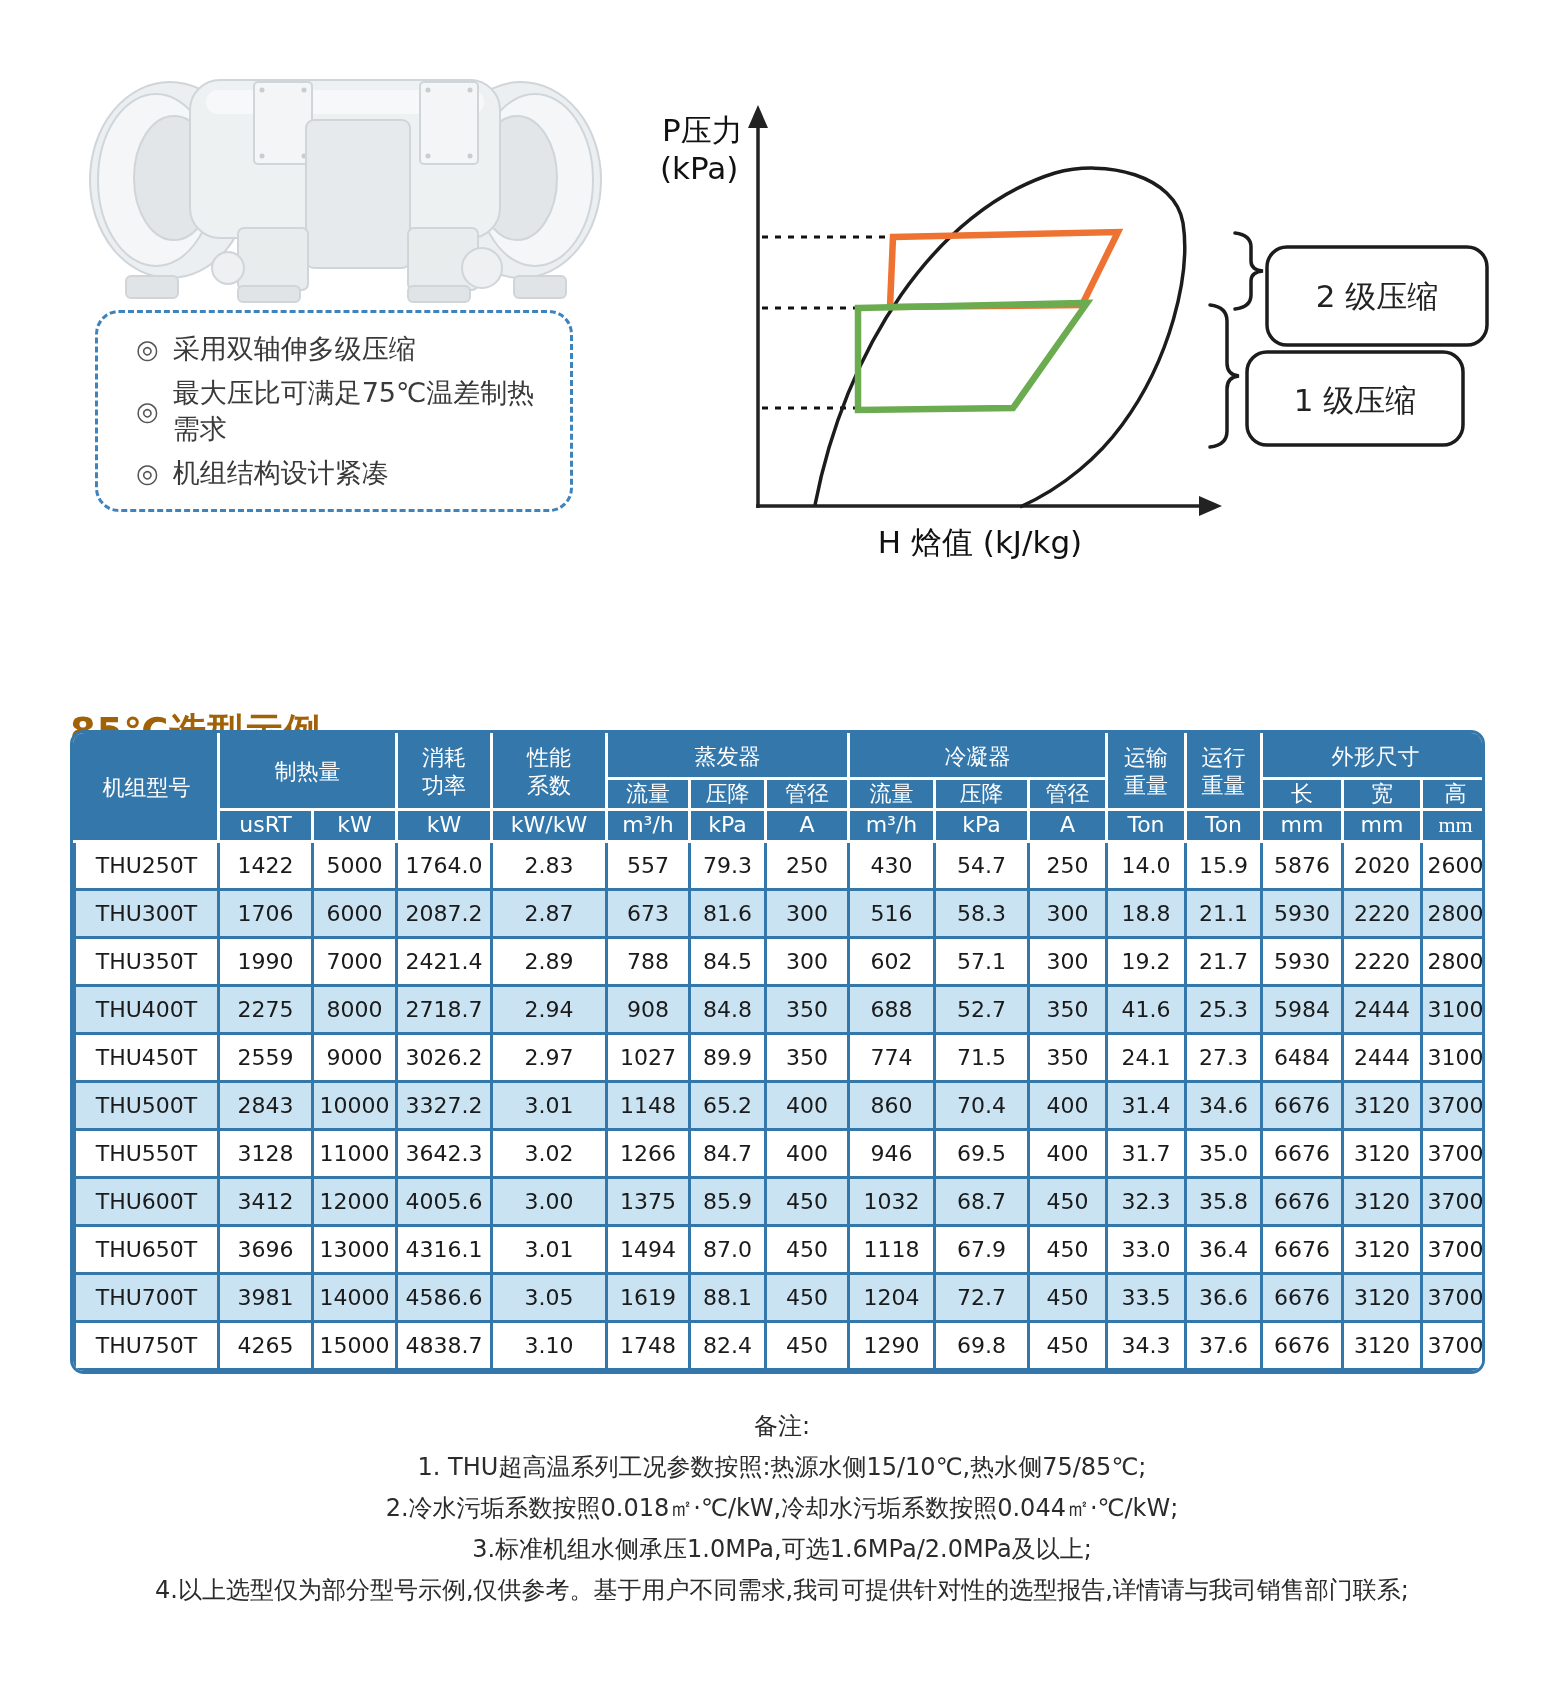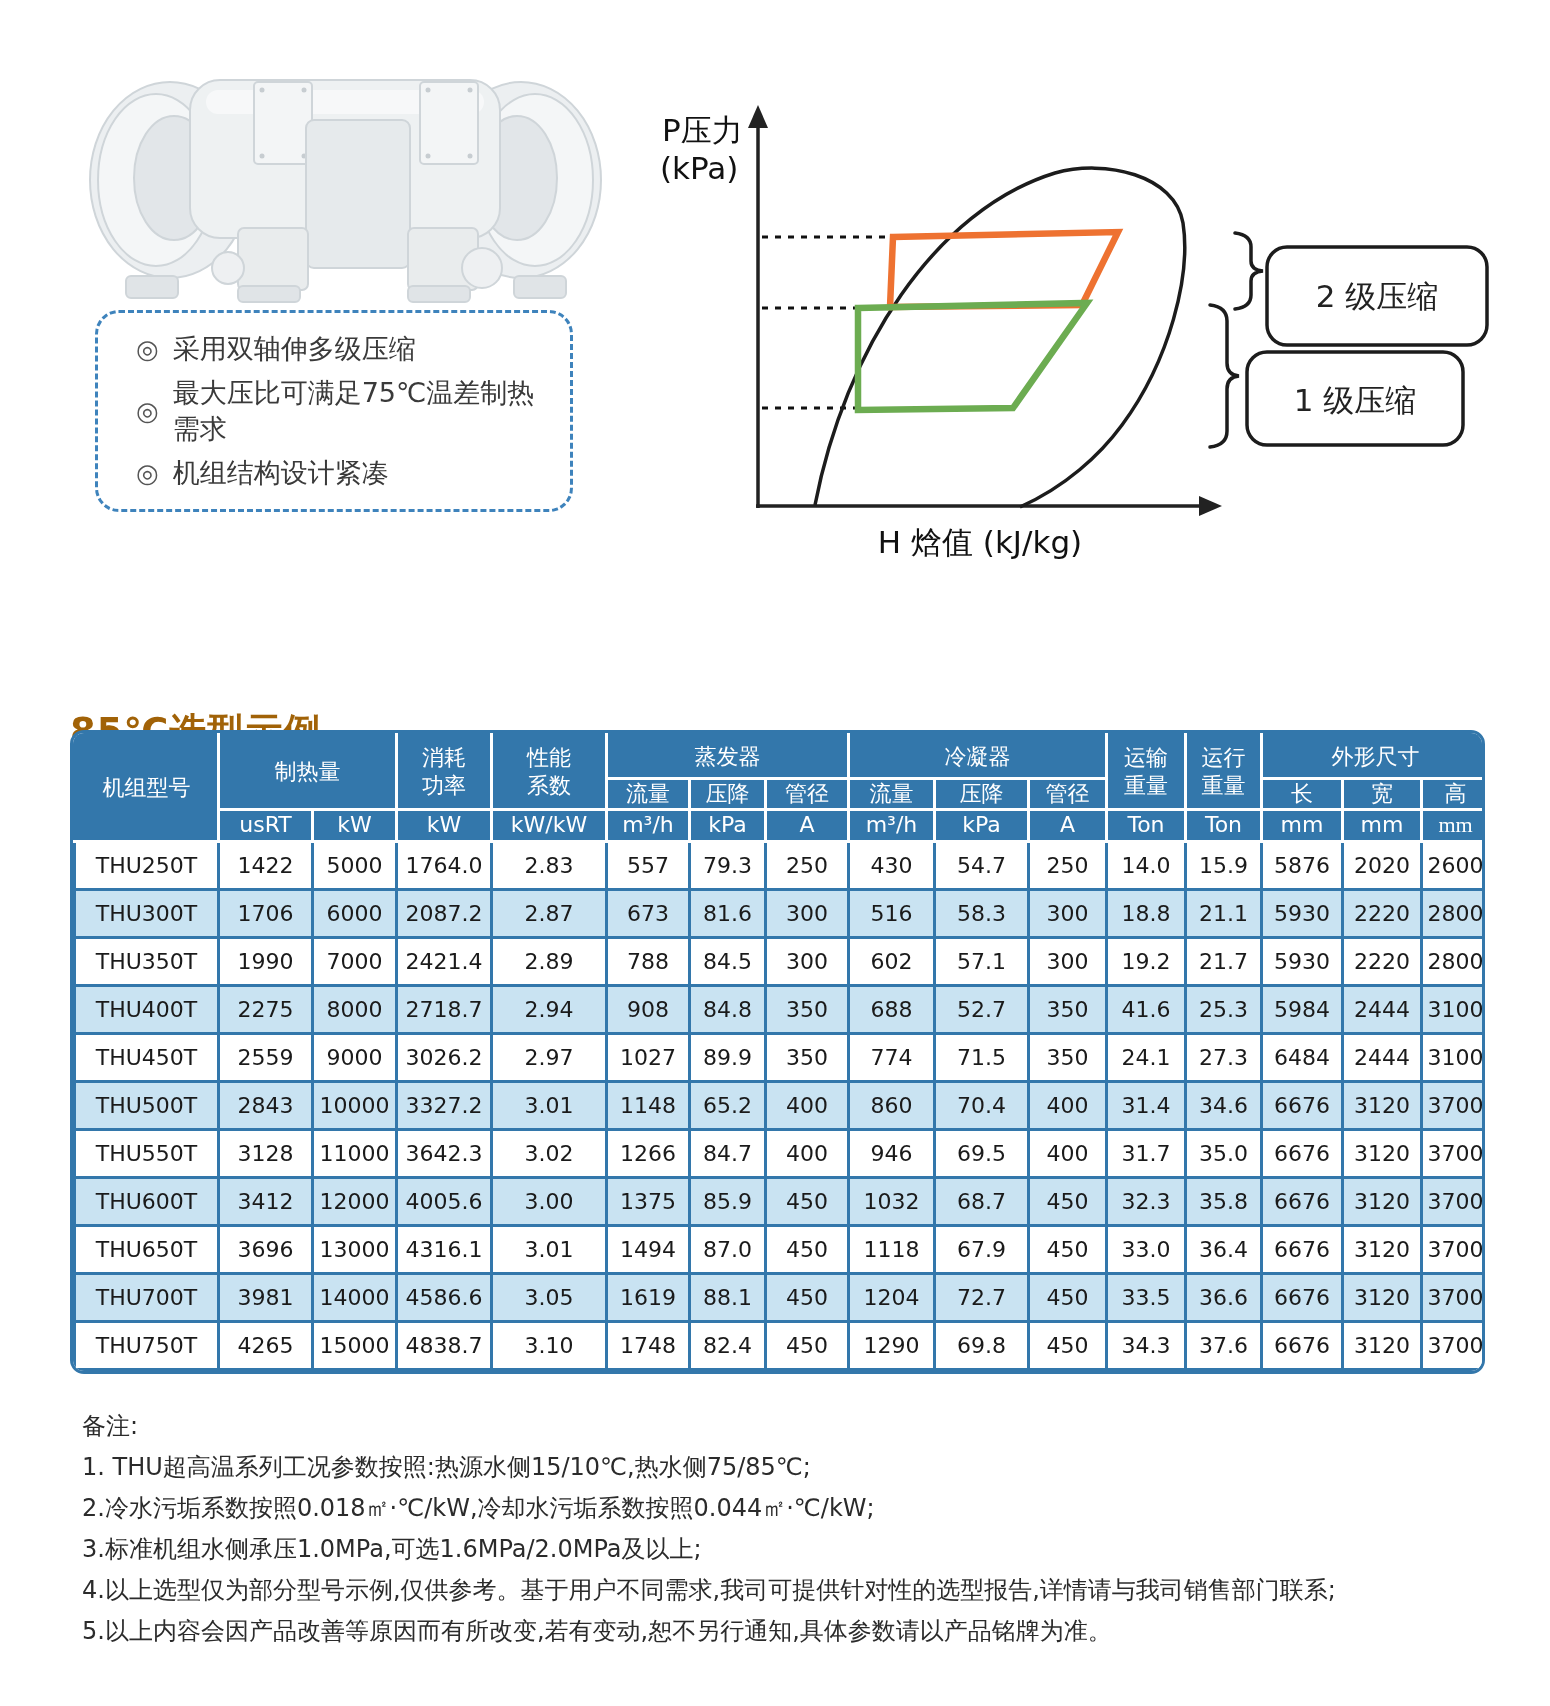--- a/index.html
+++ b/index.html
@@ -50,21 +50,21 @@
   table.spec tr.h3{height:32px;}
   table.spec tbody tr{height:48px;}
   table.spec td{
     border:3px solid #3377AB;text-align:center;font-size:22px;color:#1a1a1a;padding:0;
     background:#fff;
   }
   table.spec tbody tr:nth-child(even) td{background:#C9E3F2;}
 
   
   .notes{left:82px;top:1406px;width:1400px;font-size:24px;color:#2b2b2b;}
-  .notes .note-line{line-height:41px;}
+  .notes .note-line{line-height:41px;text-align:center;}
 </style>
 </head>
 <body>
 
 <svg class="abs product-art" viewBox="0 0 535 300">
   <g stroke="#cfd5d9" stroke-width="2">
 
     <ellipse cx="92" cy="152" rx="80" ry="98" fill="#eceff1"></ellipse>
     <ellipse cx="78" cy="152" rx="58" ry="86" fill="#f4f6f7"></ellipse>
     <ellipse cx="96" cy="150" rx="40" ry="62" fill="#e2e6e9"></ellipse>
@@ -420,14 +420,13 @@
       </tbody>
   </table>
 </div>
 
 <div class="abs notes">
   <div class="note-line">备注:</div>
   <div class="note-line">1. THU超高温系列工况参数按照:热源水侧15/10℃,热水侧75/85℃;</div>
   <div class="note-line">2.冷水污垢系数按照0.018㎡·℃/kW,冷却水污垢系数按照0.044㎡·℃/kW;</div>
   <div class="note-line">3.标准机组水侧承压1.0MPa,可选1.6MPa/2.0MPa及以上;</div>
   <div class="note-line">4.以上选型仅为部分型号示例,仅供参考。基于用户不同需求,我司可提供针对性的选型报告,详情请与我司销售部门联系;</div>
-  <div class="note-line">5.以上内容会因产品改善等原因而有所改变,若有变动,恕不另行通知,具体参数请以产品铭牌为准。</div>
 </div>
 
 </body></html>

